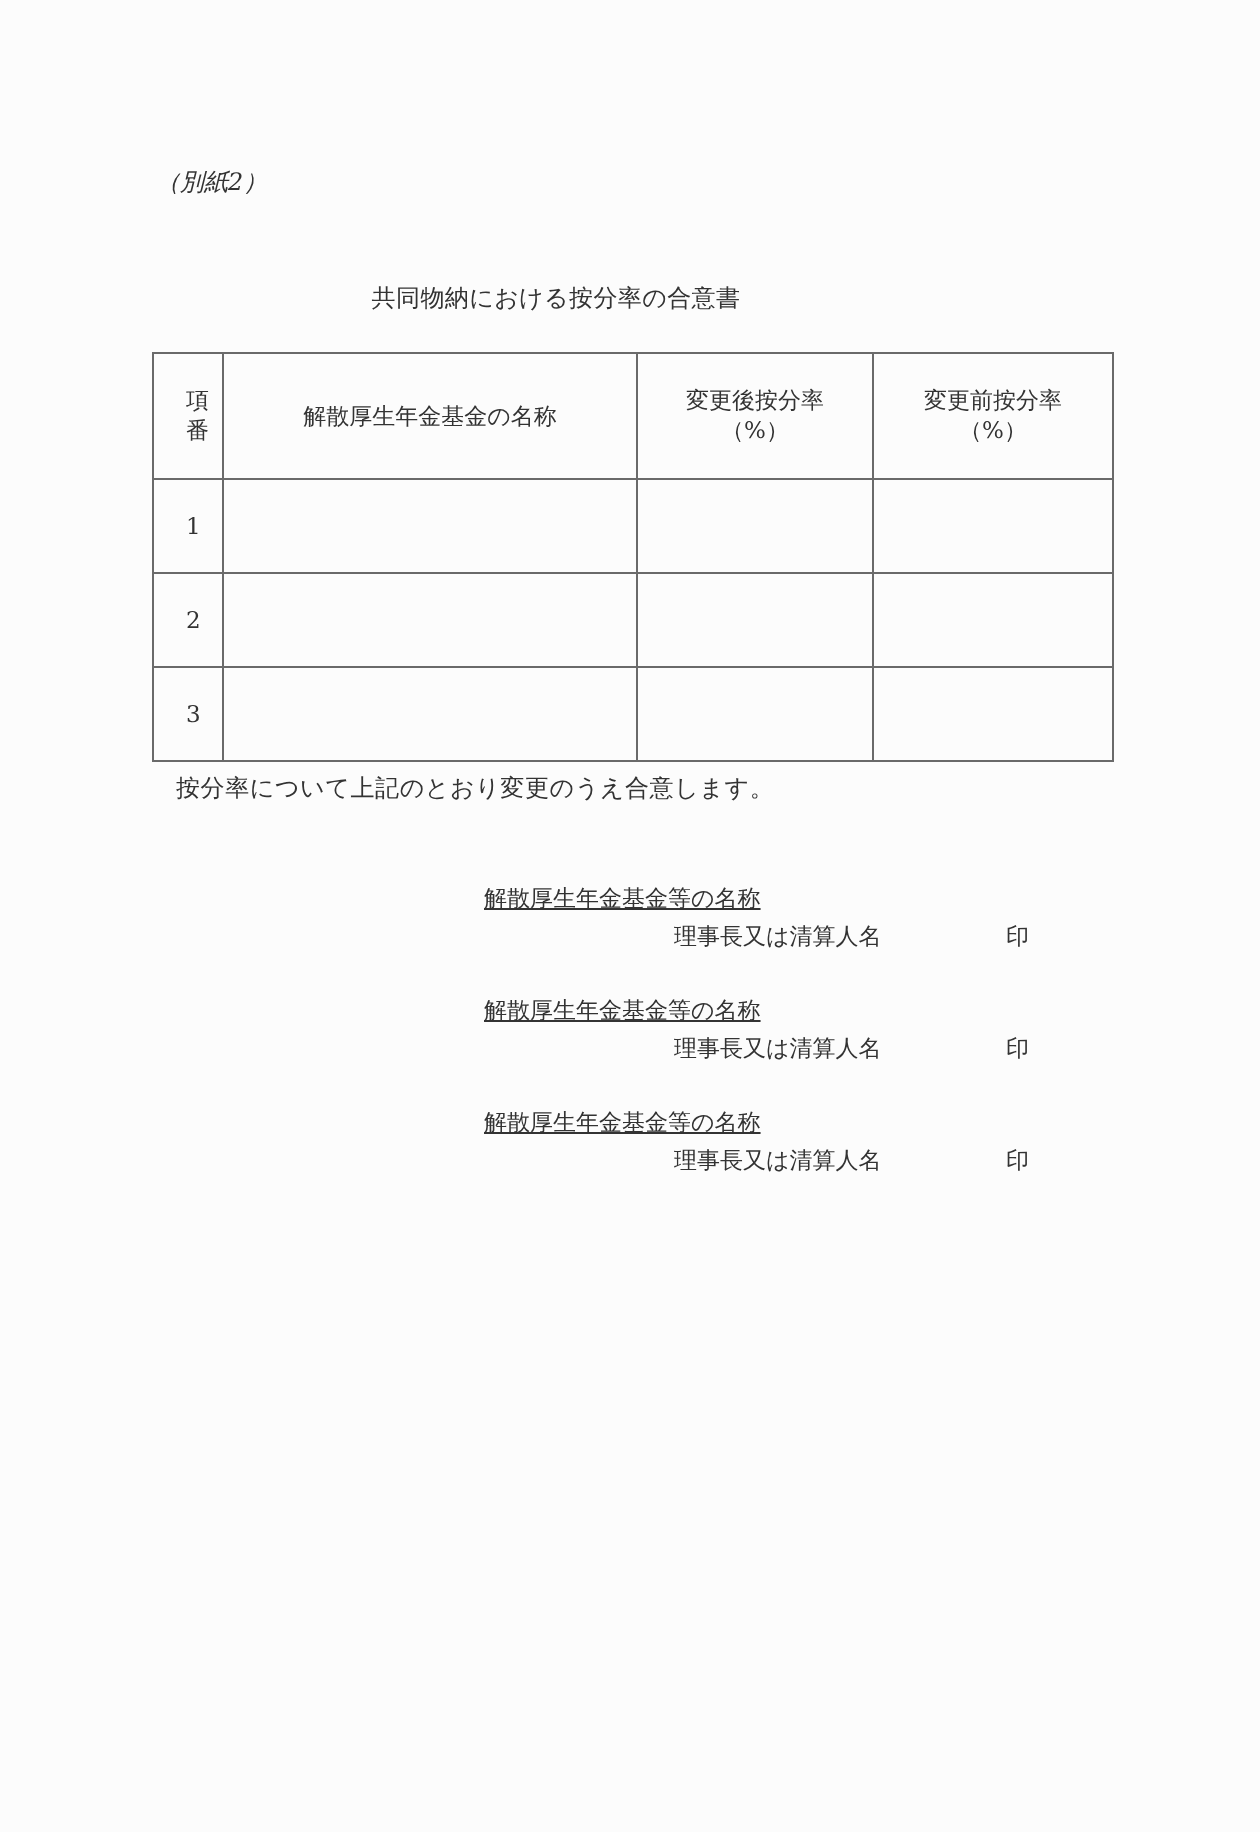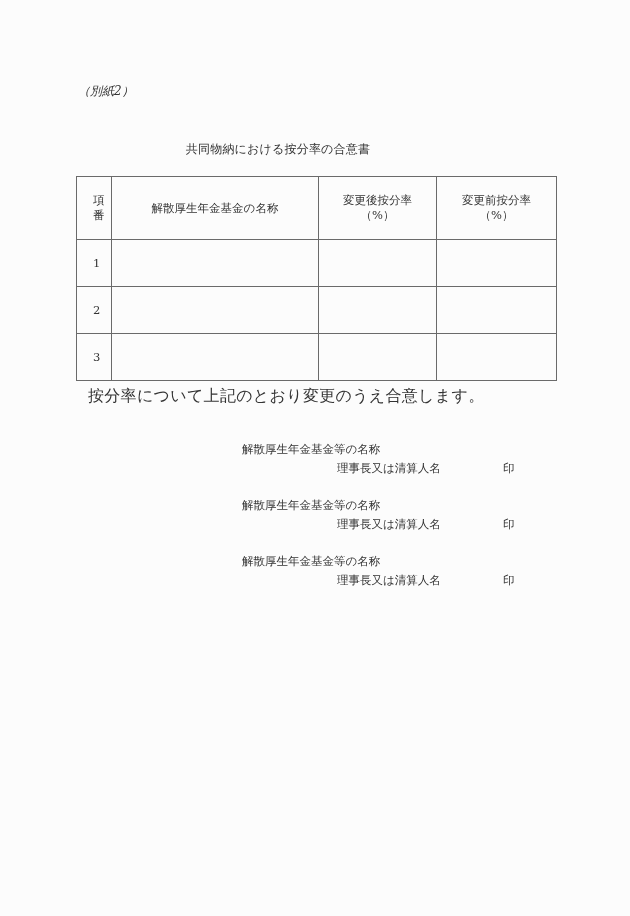--- a/index.html
+++ b/index.html
@@ -47,27 +47,28 @@
     col.c-no { width: 35px; }
     col.c-name { width: 207px; }
     col.c-before { width: 118px; }
     col.c-after { width: 120px; }
     tr.head-row, tr.data-row { height: 32px; }
     tr.total-row { height: 42px; }
     .total-label { letter-spacing: 14px; padding-left: 14px !important; }
 
     .statement {
       left: 88px; top: 386px;
-      font-size: 16px;
+      font-size: 12px;
       letter-spacing: 0.3px;
     }
 
     .sig-fund {
       left: 242px;
       font-size: 11.5px;
+      text-decoration: underline;
     }
     .sig-rep {
       left: 337px;
       font-size: 11.5px;
     }
     .sig-seal {
       left: 503px;
       font-size: 11.5px;
     }
   </style>

